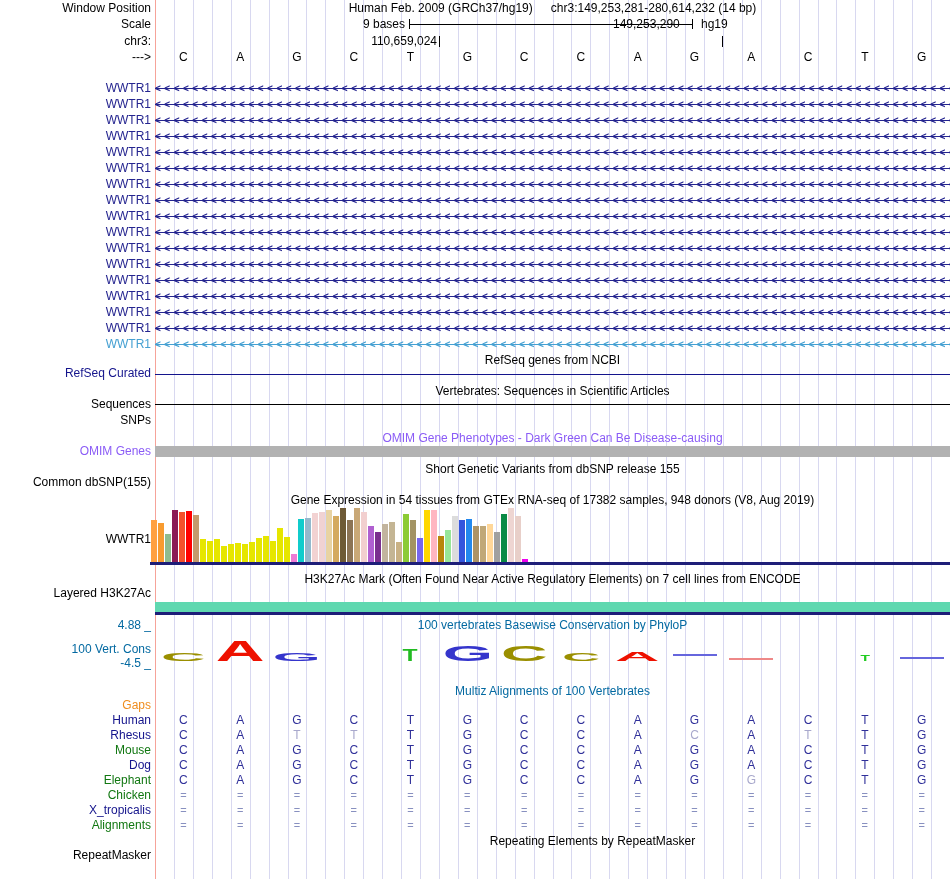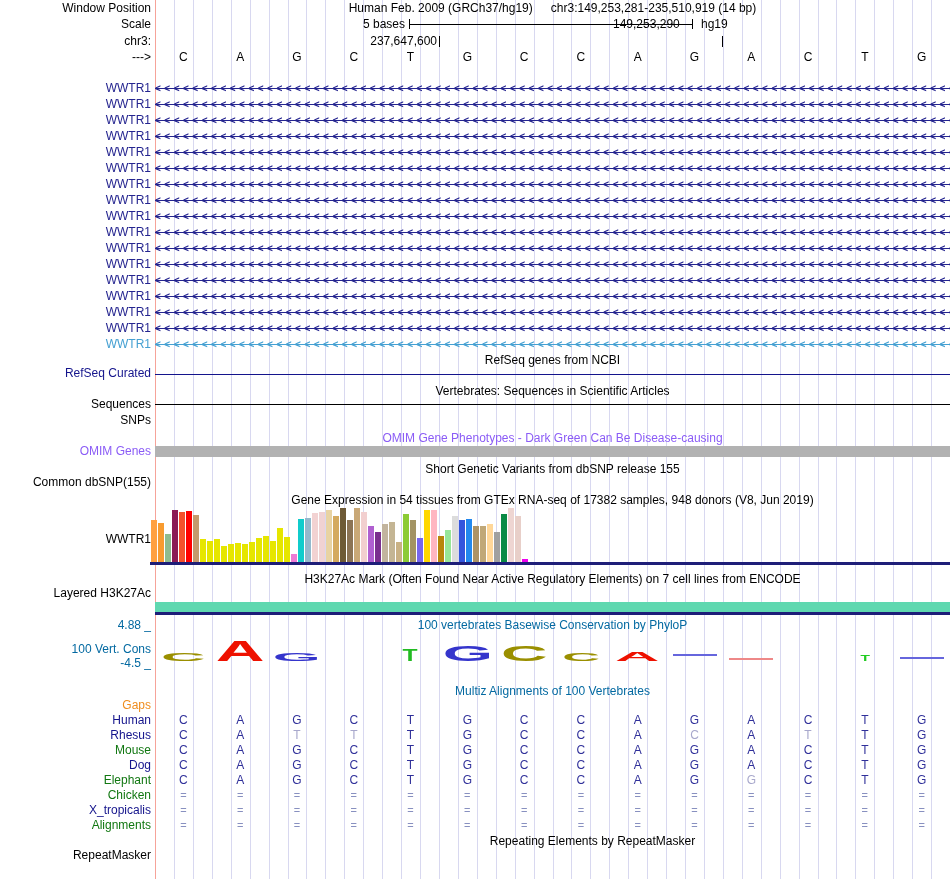--- a/index.html
+++ b/index.html
@@ -79,32 +79,32 @@
       <div style="position: absolute; left: 874.3px; top: 0px; width: 1px; height: 879px; background: rgb(216, 216, 240);"></div>
       <div style="position: absolute; left: 893.2px; top: 0px; width: 1px; height: 879px; background: rgb(216, 216, 240);"></div>
       <div style="position: absolute; left: 912.1px; top: 0px; width: 1px; height: 879px; background: rgb(216, 216, 240);"></div>
       <div style="position: absolute; left: 931.1px; top: 0px; width: 1px; height: 879px; background: rgb(216, 216, 240);"></div>
     </div>
   <div id="left-edge"></div>
 
   <div class="lbl" id="lbl-window-position">Window Position</div>
   <div id="window-title">
     <span>Human Feb. 2009 (GRCh37/hg19)</span>
-    <span>chr3:149,253,281-235,510,919 (14 bp)</span>
+    <span>chr3:149,253,281-280,614,232 (14 bp)</span>
   </div>
 
   <div class="lbl" id="lbl-scale">Scale</div>
-  <div id="scale-text">5 bases</div>
+  <div id="scale-text">9 bases</div>
   <div id="scale-line"></div>
   <div id="scale-tick-l"></div>
   <div id="scale-tick-r"></div>
   <div id="assembly-tag">hg19</div>
 
   <div class="lbl" id="lbl-chrom">chr3:</div>
-  <div id="coord-left">237,647,600</div>
+  <div id="coord-left">110,659,024</div>
   <div id="coord-tick-left"></div>
   <div id="coord-right">149,253,290</div>
   <div id="coord-tick-right"></div>
 
   <div class="lbl" id="lbl-strand">---&gt;</div>
   <div id="base-row">
       <div style="position: absolute; left: 173.4px; top: 51px; width: 20px; text-align: center;">C</div>
       <div style="position: absolute; left: 230.2px; top: 51px; width: 20px; text-align: center;">A</div>
       <div style="position: absolute; left: 287px; top: 51px; width: 20px; text-align: center;">G</div>
       <div style="position: absolute; left: 343.8px; top: 51px; width: 20px; text-align: center;">C</div>
@@ -166,21 +166,21 @@
   <div id="seq-line"></div>
   <div class="lbl" id="lbl-snps">SNPs</div>
 
   <div class="heading tgreen" id="omim-title">OMIM Gene Phenotypes - Dark Green Can Be Disease-causing</div>
   <div class="lbl tgreen" id="lbl-omim">OMIM Genes</div>
   <div id="omim-bar"></div>
 
   <div class="heading" id="dbsnp-title">Short Genetic Variants from dbSNP release 155</div>
   <div class="lbl" id="lbl-dbsnp">Common dbSNP(155)</div>
 
-  <div class="heading" id="gtex-title">Gene Expression in 54 tissues from GTEx RNA-seq of 17382 samples, 948 donors (V8, Jun 2019)</div>
+  <div class="heading" id="gtex-title">Gene Expression in 54 tissues from GTEx RNA-seq of 17382 samples, 948 donors (V8, Aug 2019)</div>
   <div class="lbl" id="lbl-gtex-gene">WWTR1</div>
   <div id="gtex-bars">
       <div style="position: absolute; left: 151px; top: 520px; width: 6px; height: 42px; background: rgb(255, 160, 64);"></div>
       <div style="position: absolute; left: 158px; top: 523px; width: 6px; height: 39px; background: rgb(248, 155, 48);"></div>
       <div style="position: absolute; left: 165px; top: 534px; width: 6px; height: 28px; background: rgb(143, 188, 143);"></div>
       <div style="position: absolute; left: 172px; top: 510px; width: 6px; height: 52px; background: rgb(139, 26, 85);"></div>
       <div style="position: absolute; left: 179px; top: 512px; width: 6px; height: 50px; background: rgb(244, 80, 44);"></div>
       <div style="position: absolute; left: 186px; top: 511px; width: 6px; height: 51px; background: rgb(255, 0, 0);"></div>
       <div style="position: absolute; left: 193px; top: 515px; width: 6px; height: 47px; background: rgb(196, 154, 108);"></div>
       <div style="position: absolute; left: 200px; top: 539px; width: 6px; height: 23px; background: rgb(230, 230, 0);"></div>

